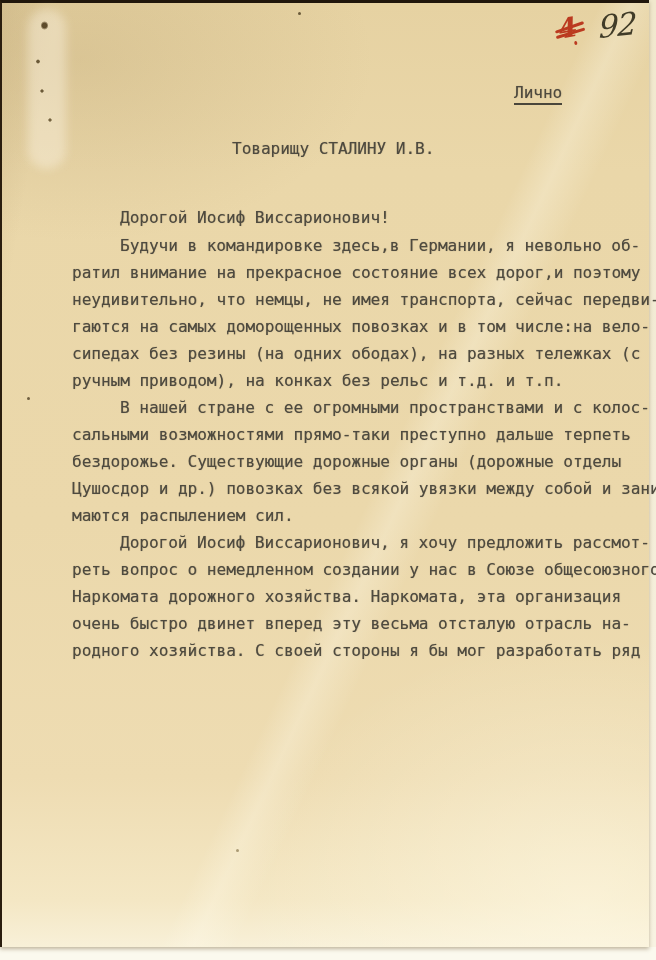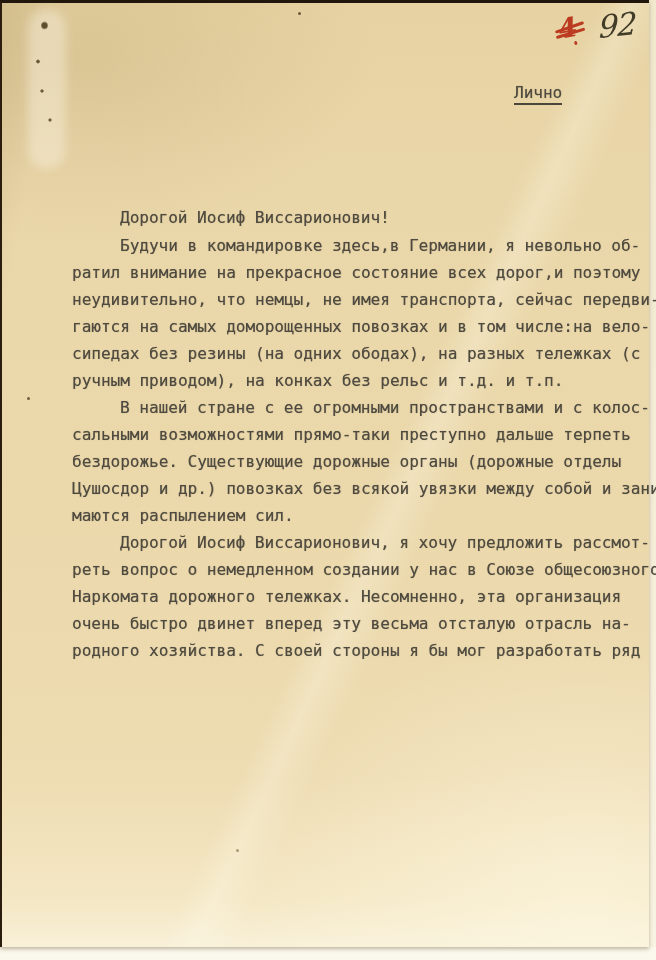--- a/index.html
+++ b/index.html
@@ -110,34 +110,35 @@
 
     <div class="mark-red">
       <span>4</span>
       <i class="strike"></i>
       <i class="strike2"></i>
       <i class="dot"></i>
     </div>
     <div class="mark-pencil">92</div>
 
     <div class="classification typed">Лично</div>
+    <div class="addressee typed">Товарищу СТАЛИНУ И.В.</div>
     <div class="greeting typed">Дорогой Иосиф Виссарионович!</div>
 
     <div class="body typed">
       <p class="para">Будучи в командировке здесь,в Германии, я невольно об-
 ратил внимание на прекрасное состояние всех дорог,и поэтому
 неудивительно, что немцы, не имея транспорта, сейчас передви-
 гаются на самых доморощенных повозках и в том числе:на вело-
 сипедах без резины (на одних ободах), на разных тележках (с
 ручным приводом), на конках без рельс и т.д. и т.п.</p>
       <p class="para">В нашей стране с ее огромными пространствами и с колос-
 сальными возможностями прямо-таки преступно дальше терпеть
 бездорожье. Существующие дорожные органы (дорожные отделы
 Цушосдор и др.) повозках без всякой увязки между собой и зани-
 маются распылением сил.</p>
       <p class="para">Дорогой Иосиф Виссарионович, я хочу предложить рассмот-
 реть вопрос о немедленном создании у нас в Союзе общесоюзного
-Наркомата дорожного тележках. Несомненно, эта организация
+Наркомата дорожного хозяйства. Наркомата, эта организация
 очень быстро двинет вперед эту весьма отсталую отрасль на-
 родного хозяйства. С своей стороны я бы мог разработать ряд</p>
     </div>
   </div>
 </div>
 
 </body></html>

